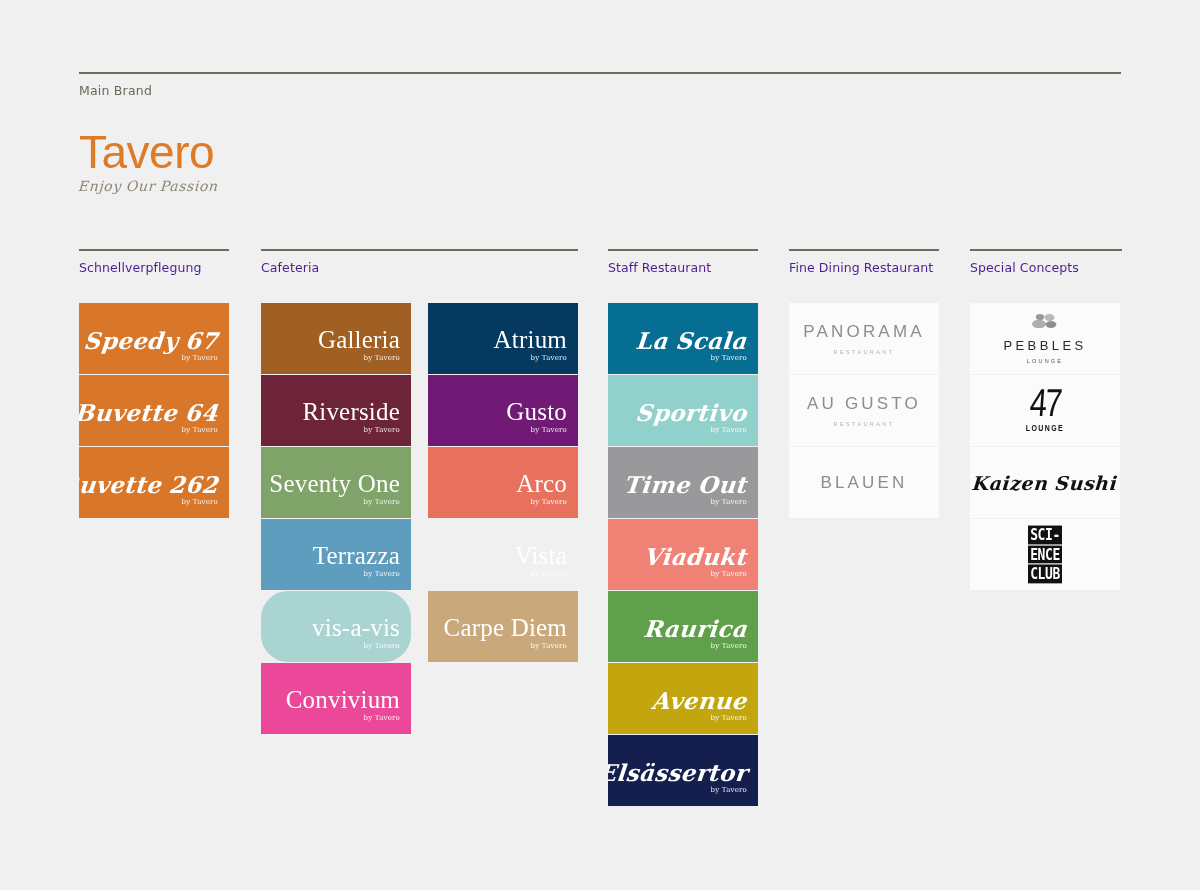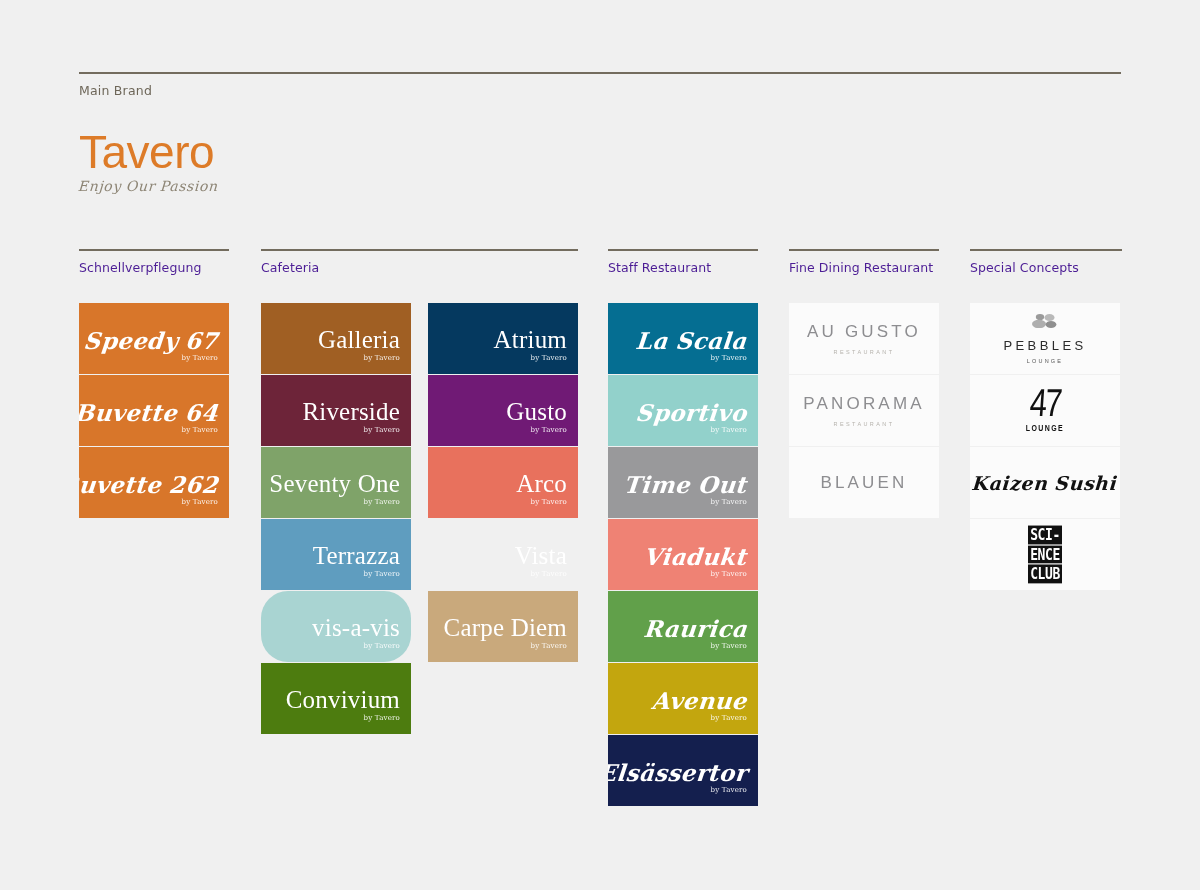--- a/index.html
+++ b/index.html
@@ -338,21 +338,21 @@
               <div class="tile-name">Terrazza</div>
               <div class="tile-sub">by Tavero</div>
             </div>
           </div>
           <div class="tile style-serif" style="background: rgb(169, 212, 210); border-radius: 27px;">
             <div class="tile-inner">
               <div class="tile-name">vis-a-vis</div>
               <div class="tile-sub">by Tavero</div>
             </div>
           </div>
-          <div class="tile style-serif" style="background: #4d7c0f;">
+          <div class="tile style-serif" style="background: #ec4899;">
             <div class="tile-inner">
               <div class="tile-name">Convivium</div>
               <div class="tile-sub">by Tavero</div>
             </div>
           </div>
         </div>
 
         <div class="tile-stack">
           <div class="tile style-serif" style="background: rgb(5, 57, 95); padding-left: 24px;">
             <div class="tile-inner">
@@ -438,25 +438,25 @@
         </div>
       </div>
     </div>
 
     <div class="col" style="left:789px; width:150px;">
       <div class="col-head-rule" style="background: rgb(115, 108, 94);"></div>
       <div class="col-title">Fine Dining Restaurant</div>
       <div class="col-body">
         <div class="tile-stack">
           <div class="tile-light">
+            <div class="fd-name">PANORAMA</div>
+            <div class="fd-sub">RESTAURANT</div>
+          </div>
+          <div class="tile-light">
             <div class="fd-name">AU GUSTO</div>
-            <div class="fd-sub">RESTAURANT</div>
-          </div>
-          <div class="tile-light">
-            <div class="fd-name">PANORAMA</div>
             <div class="fd-sub">RESTAURANT</div>
           </div>
           <div class="tile-light">
             <div class="fd-name">BLAUEN</div>
           </div>
         </div>
       </div>
     </div>
 
     <div class="col" style="left:970px; width:152px;">

